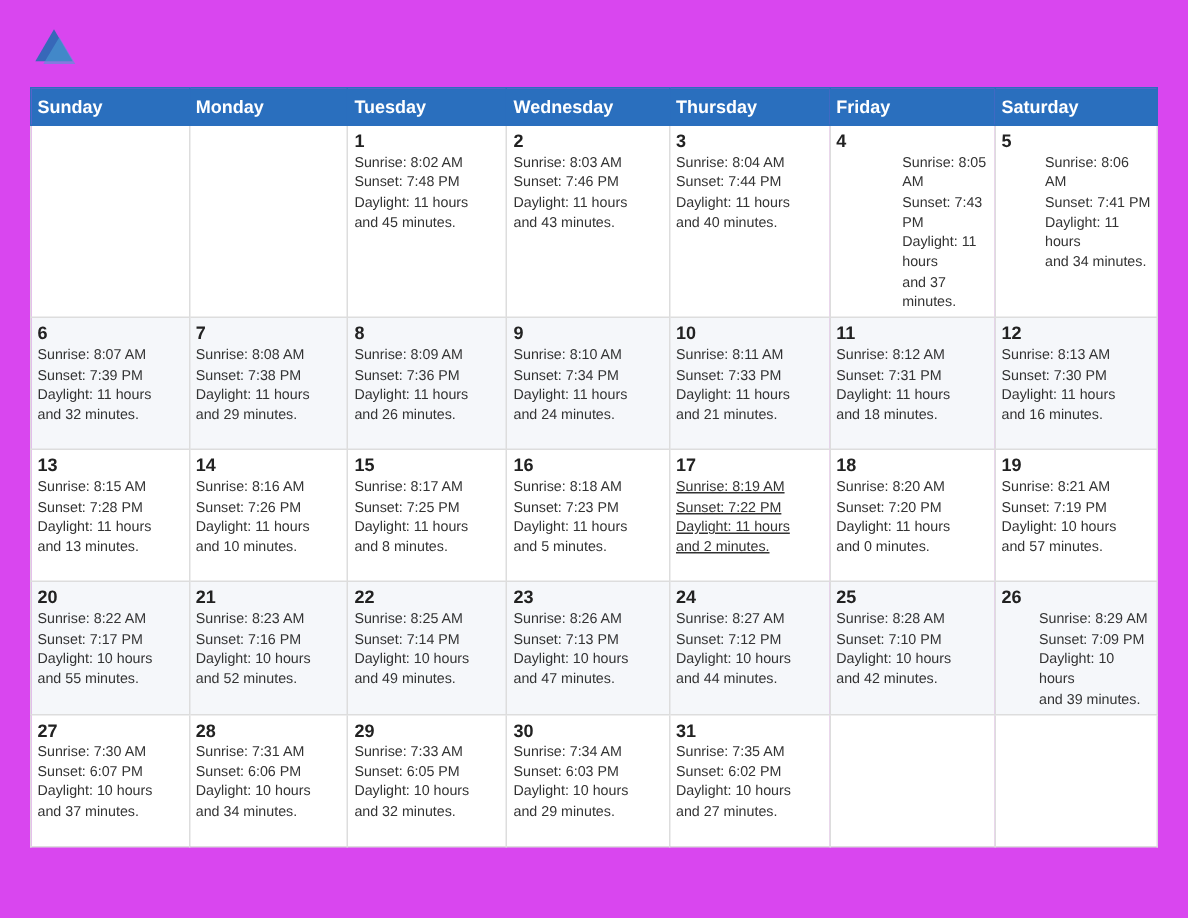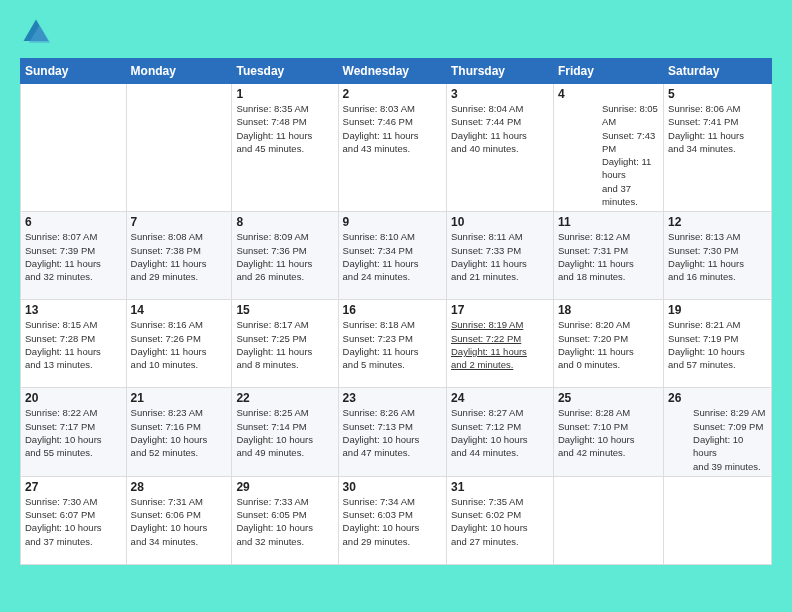--- a/index.html
+++ b/index.html
@@ -7,21 +7,21 @@
       font-family: Arial, sans-serif;
       background: #fff;
       width: 792px;
       height: 612px;
       overflow: hidden;
     }
     .page {
       width: 792px;
       min-height: 612px;
       padding: 16px 20px 10px 20px;
-      background: #5eead4;
+      background: #d946ef;
     }
     .header {
       display: flex;
       justify-content: space-between;
       align-items: flex-start;
       margin-bottom: 10px;
     }
     .logo {
       display: flex;
       align-items: center;
@@ -127,21 +127,21 @@
           <th>Friday</th>
           <th>Saturday</th>
         </tr>
     </thead>
     <tbody id="calendar-body">
     <tr>
           <td class="empty"></td>
           <td class="empty"></td>
           <td>
             <span class="day-num">1</span>
-            <div class="day-info" style="white-space: pre-line;">Sunrise: 8:35 AM
+            <div class="day-info" style="white-space: pre-line;">Sunrise: 8:02 AM
 Sunset: 7:48 PM
 Daylight: 11 hours
 and 45 minutes.</div>
           </td>
           <td>
             <span class="day-num">2</span>
             <div class="day-info" style="white-space: pre-line;">Sunrise: 8:03 AM
 Sunset: 7:46 PM
 Daylight: 11 hours
 and 43 minutes.</div>
@@ -155,21 +155,21 @@
           </td>
           <td>
             <span class="day-num">4</span>
             <div class="day-info" style="white-space: pre-line; margin-left: 44px;">Sunrise: 8:05 AM
 Sunset: 7:43 PM
 Daylight: 11 hours
 and 37 minutes.</div>
           </td>
           <td>
             <span class="day-num">5</span>
-            <div class="day-info" style="white-space: pre-line;">Sunrise: 8:06 AM
+            <div class="day-info" style="white-space: pre-line; margin-left: 29px;">Sunrise: 8:06 AM
 Sunset: 7:41 PM
 Daylight: 11 hours
 and 34 minutes.</div>
           </td>
         </tr>
         <tr>
           <td>
             <span class="day-num">6</span>
             <div class="day-info" style="white-space: pre-line;">Sunrise: 8:07 AM
 Sunset: 7:39 PM

